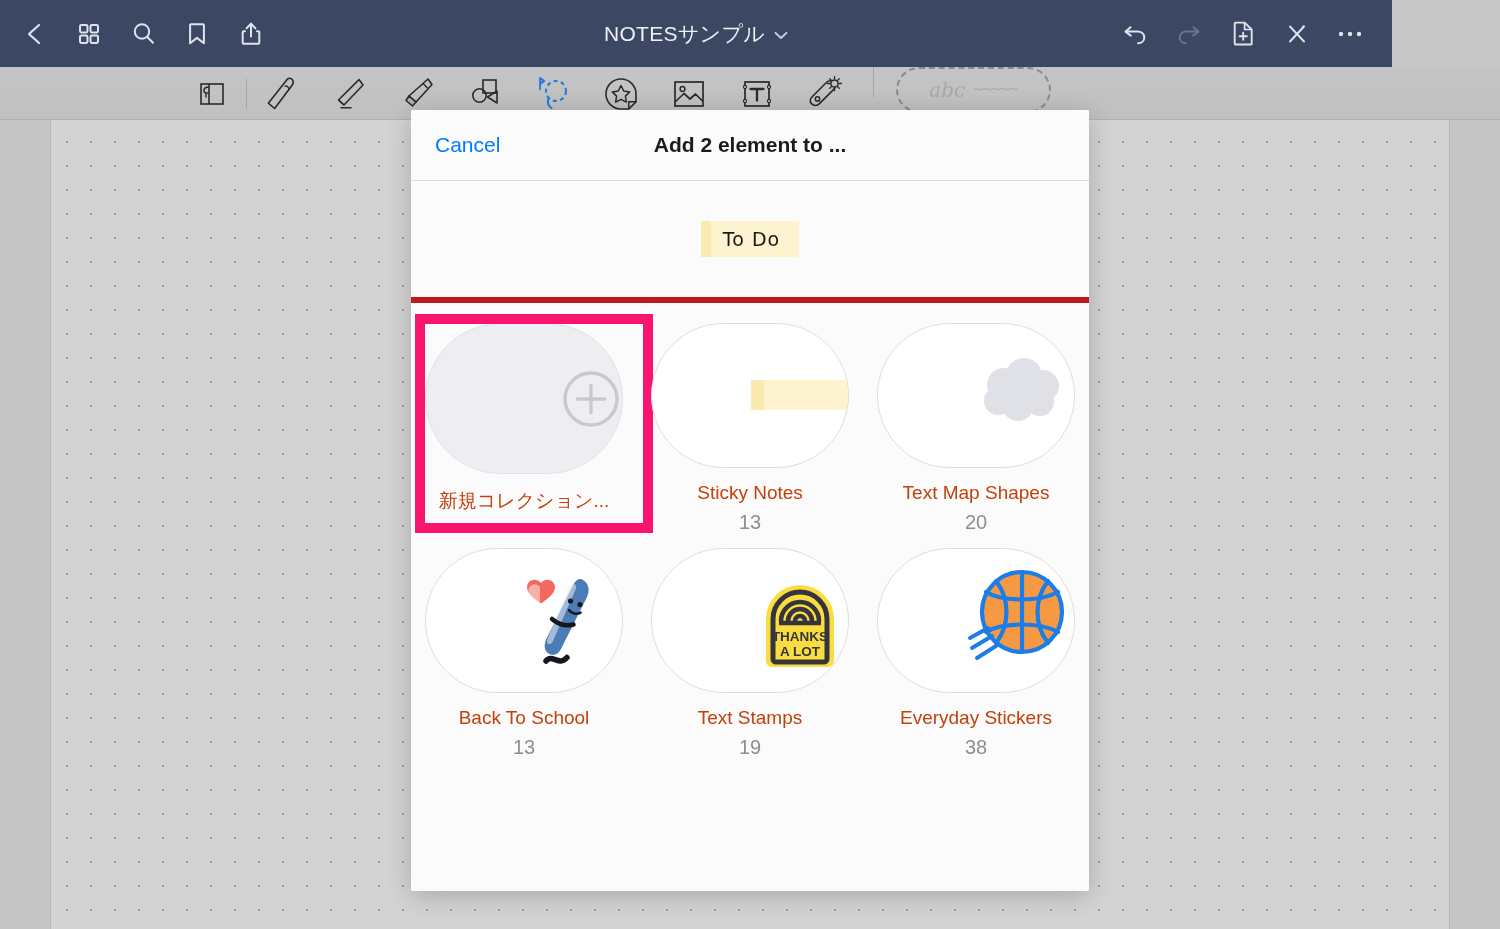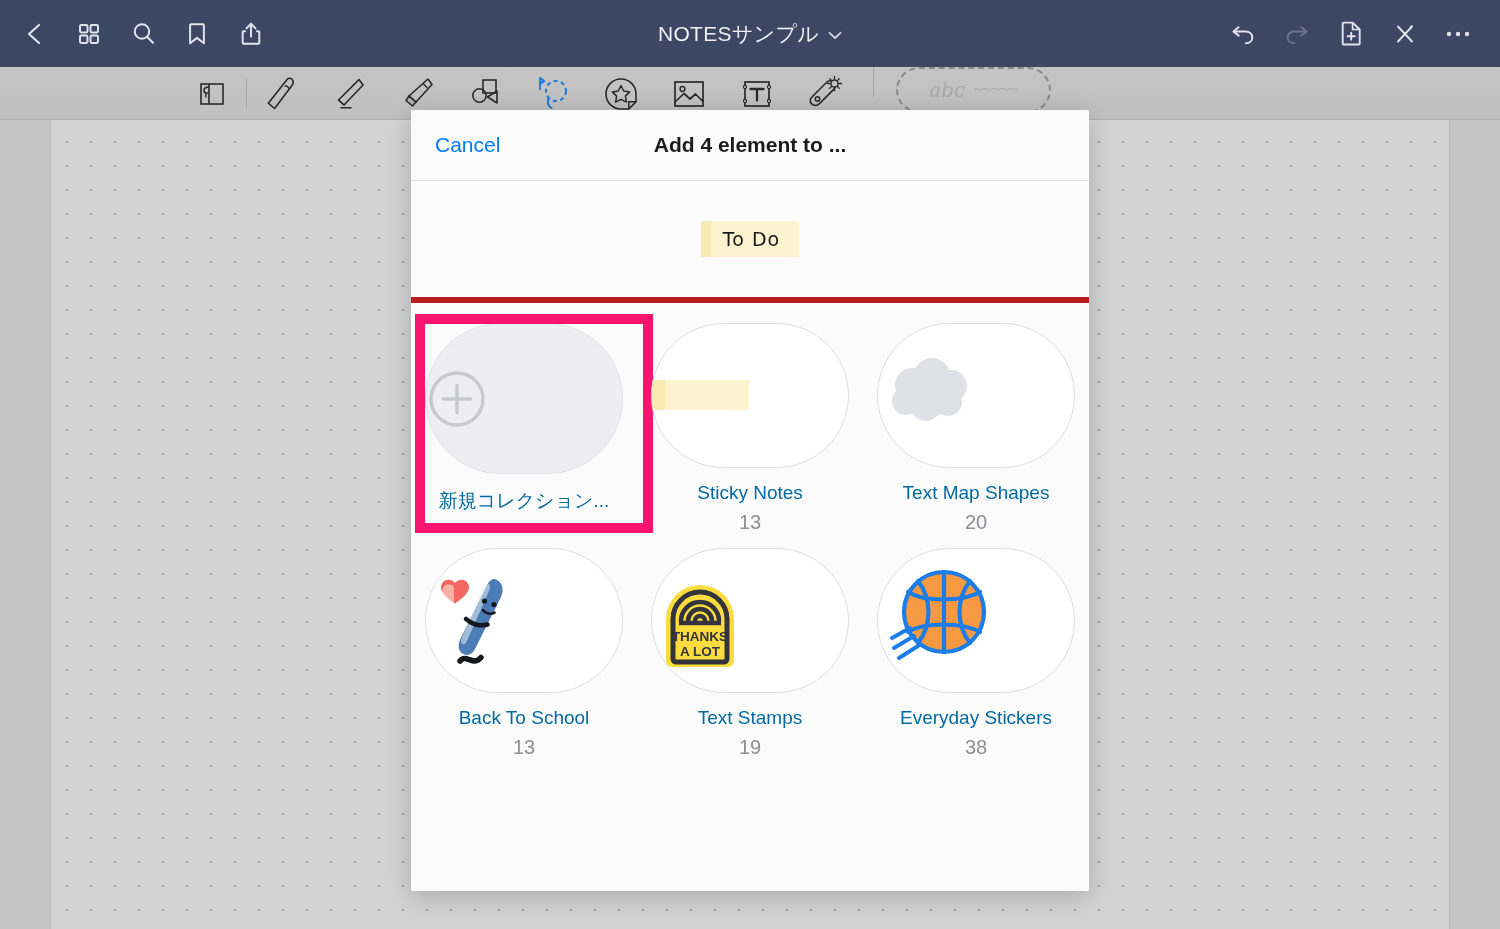--- a/index.html
+++ b/index.html
@@ -7,21 +7,21 @@
     width: 1500px; height: 929px;
     overflow: hidden;
     font-family: "Liberation Sans", sans-serif;
     background: #c8c8c8;
   }
   #app { position: relative; width: 1500px; height: 929px; }
 
   
   .navbar {
     position: absolute; top: 0; left: 0;
-    width: 1500px; height: 67px;
+    width: 1392px; height: 67px;
     background: #3c4764;
     display: flex; align-items: center;
     z-index: 30;
     text-align: right;
   }
   .nav-left { display: flex; align-items: center; gap: 0px; padding-left: 8px; }
   .nav-right { display: flex; align-items: center; gap: 0px; margin-left: auto; padding-right: 14px; }
   .nav-btn {
     width: 54px; height: 54px;
     display: flex; align-items: center; justify-content: center;
@@ -145,27 +145,27 @@
     content: ""; position: absolute;
     left: 4px; top: 5px; width: 218px; height: 199px;
     border: 10px solid #f9146f;
     pointer-events: none;
   }
   .thumb {
     width: 198px; height: 151px;
     border-radius: 76px;
     border: 1px solid #dedede;
     background: #ffffff;
-    display: flex; align-items: center; justify-content: flex-start;
+    display: flex; align-items: center; justify-content: flex-end;
     overflow: hidden;
   }
   .thumb.newcol { background: #eeeef2; border-color: #e2e2e6; }
   .card-label {
     margin-top: 14px;
-    font-size: 19px; color: #0369a1;
+    font-size: 19px; color: #c2410c;
     text-align: center;
     max-width: 210px;
     white-space: nowrap; overflow: hidden; text-overflow: ellipsis;
   }
   .card-count {
     margin-top: 8px;
     font-size: 20px; color: #8e8e93;
   }
   .sticky-thumb {
     width: 97px; height: 30px;
@@ -359,21 +359,21 @@
   </div>
 
   <div class="canvas-area">
     <div class="page"></div>
   </div>
 
   <div class="modal">
 
     <div class="modal-header">
       <span class="modal-cancel">Cancel</span>
-      <span class="modal-title">Add 4 element to ...</span>
+      <span class="modal-title">Add 2 element to ...</span>
     </div>
 
     <div class="modal-preview">
       <div class="sticky-preview">To Do</div>
     </div>
 
     <div class="grid">
 
       <div class="card selected">
         <div class="thumb newcol">

